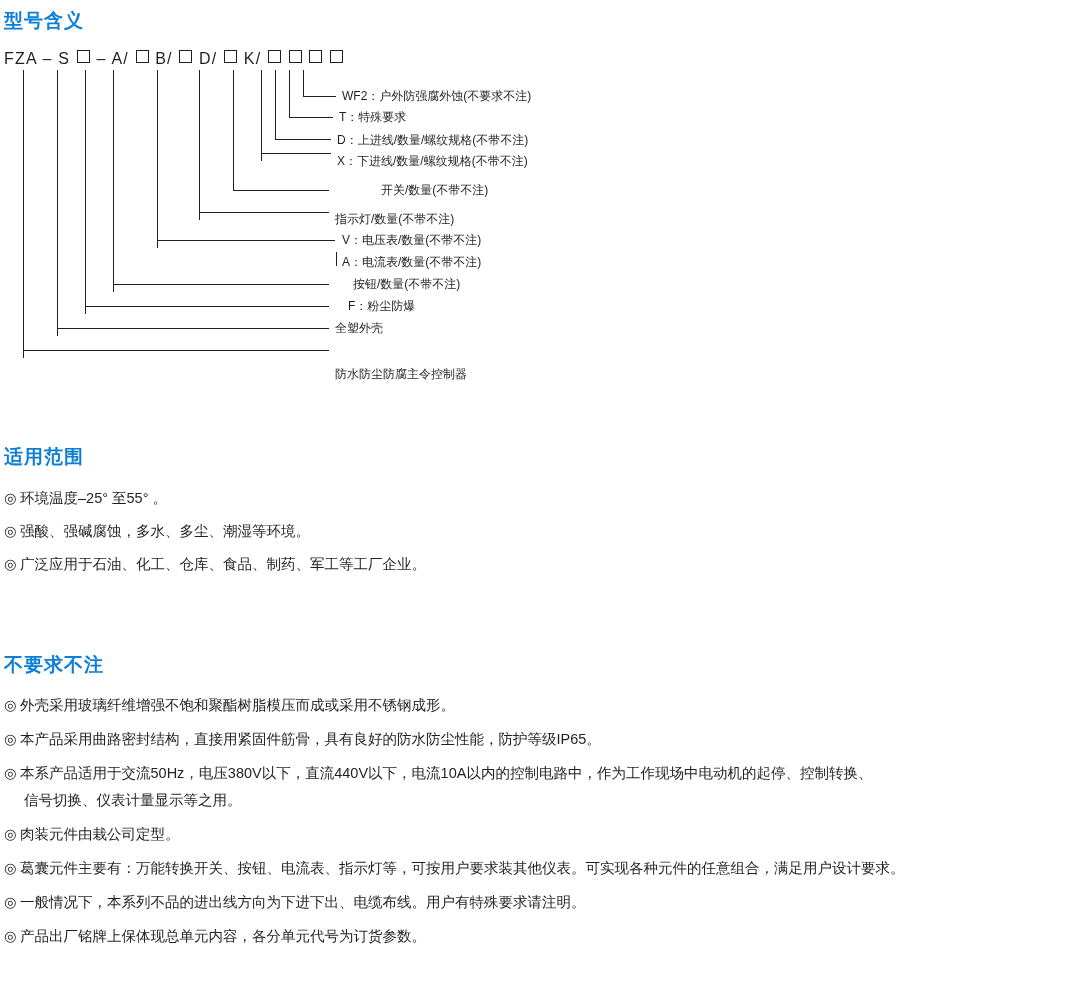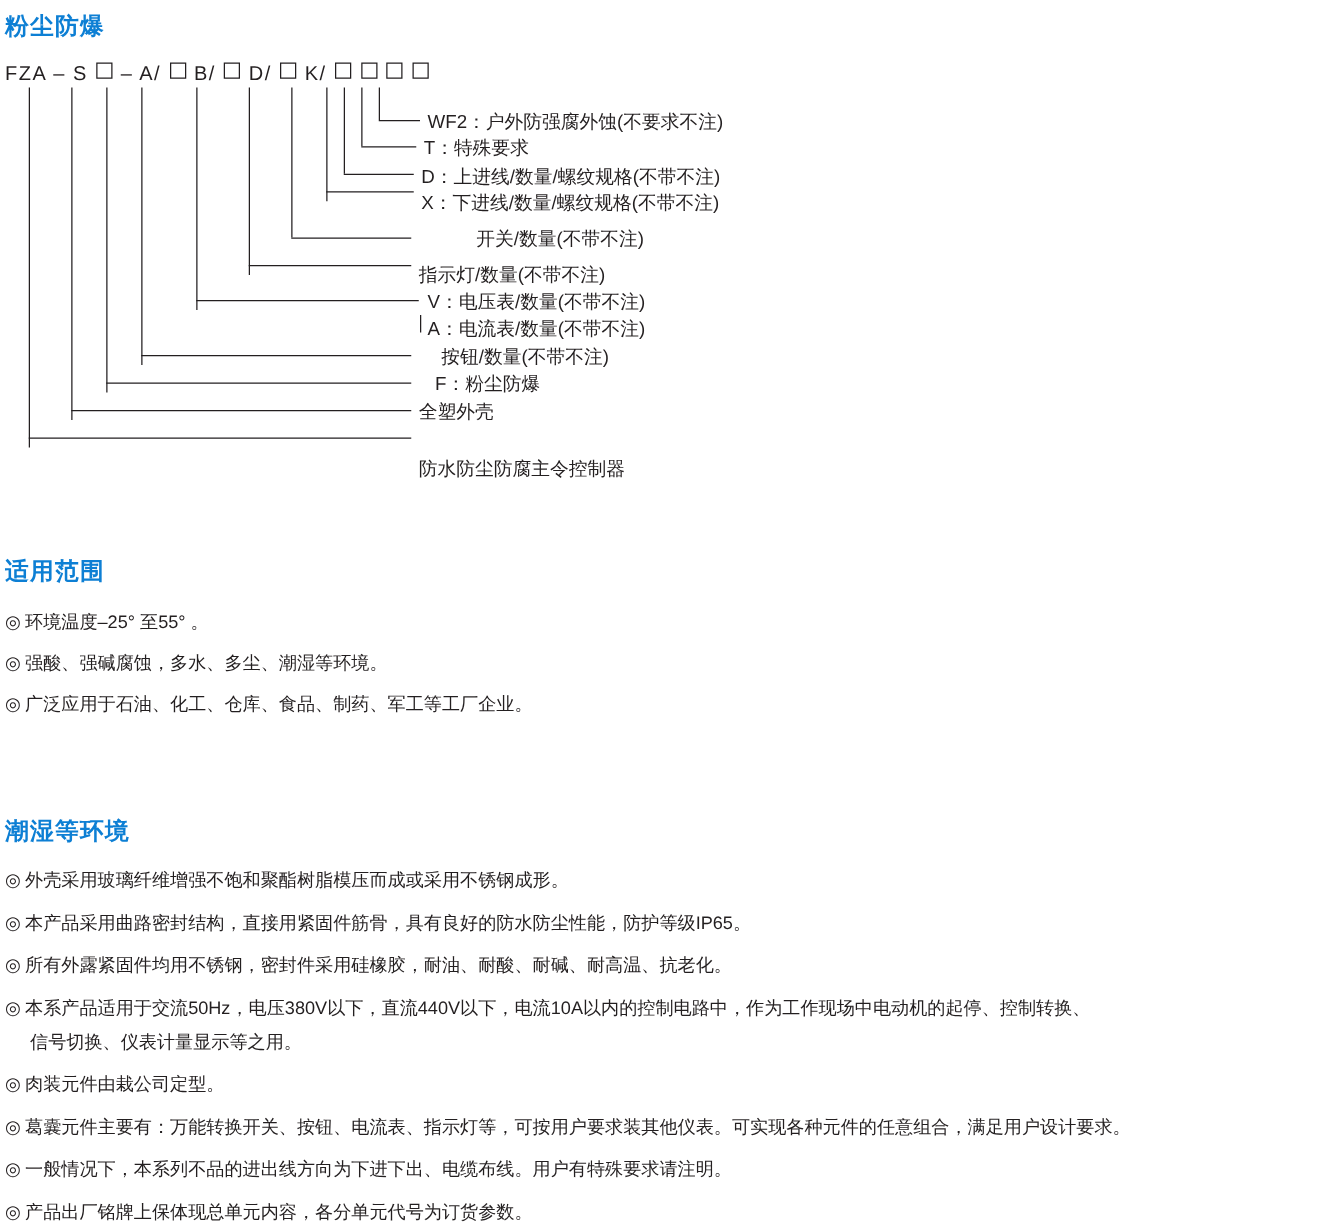--- a/index.html
+++ b/index.html
@@ -59,21 +59,21 @@
     width: 1px;
     background: #231f20;
   }
   .hline {
     position: absolute;
     height: 1px;
     background: #231f20;
   }
   .leaf-label {
     position: absolute;
-    font-size: 15px;
+    font-size: 12px;
     white-space: nowrap;
     color: #231f20;
     line-height: 1;
   }
 
   
   #sec-scope-title { position: absolute; left: 4px; top: 444px; }
   .bullet-list {
     position: absolute;
     left: 4px;
@@ -107,21 +107,21 @@
     display: block;
     margin-top: 6px;
     padding-left: 4px;
   }
 </style>
 </head>
 <body>
 
 <div class="page">
 
-  <h2 class="section-title" id="sec-model-title">粉尘防爆</h2>
+  <h2 class="section-title" id="sec-model-title">型号含义</h2>
 
   <div id="model-code">
     <span>FZA – S</span>
     <span class="box"></span>
     <span>– A/</span>
     <span class="box"></span>
     <span>B/</span>
     <span class="box"></span>
     <span>D/</span>
     <span class="box"></span>
@@ -190,33 +190,30 @@
       <span class="mark">◎</span><span>环境温度–25°  至55°  。</span>
     </div>
     <div class="bullet-row">
       <span class="mark">◎</span><span>强酸、强碱腐蚀，多水、多尘、潮湿等环境。</span>
     </div>
     <div class="bullet-row">
       <span class="mark">◎</span><span>广泛应用于石油、化工、仓库、食品、制药、军工等工厂企业。</span>
     </div>
   </div>
 
-  <h2 class="section-title" id="sec-features-title">潮湿等环境</h2>
+  <h2 class="section-title" id="sec-features-title">不要求不注</h2>
 
   <div class="bullet-list" id="features-list">
     <div class="bullet-row">
       <span class="mark">◎</span><span class="text">外壳采用玻璃纤维增强不饱和聚酯树脂模压而成或采用不锈钢成形。</span>
     </div>
     <div class="bullet-row">
       <span class="mark">◎</span><span class="text">本产品采用曲路密封结构，直接用紧固件筋骨，具有良好的防水防尘性能，防护等级IP65。</span>
     </div>
     <div class="bullet-row">
-      <span class="mark">◎</span><span class="text">所有外露紧固件均用不锈钢，密封件采用硅橡胶，耐油、耐酸、耐碱、耐高温、抗老化。</span>
-    </div>
-    <div class="bullet-row">
       <span class="mark">◎</span><span class="text"><span>本系产品适用于交流50Hz，电压380V以下，直流440V以下，电流10A以内的控制电路中，作为工作现场中电动机的起停、控制转换、</span><span class="l2">信号切换、仪表计量显示等之用。</span></span>
     </div>
     <div class="bullet-row">
       <span class="mark">◎</span><span class="text">肉装元件由栽公司定型。</span>
     </div>
     <div class="bullet-row">
       <span class="mark">◎</span><span class="text">葛囊元件主要有：万能转换开关、按钮、电流表、指示灯等，可按用户要求装其他仪表。可实现各种元件的任意组合，满足用户设计要求。</span>
     </div>
     <div class="bullet-row">
       <span class="mark">◎</span><span class="text">一般情况下，本系列不品的进出线方向为下进下出、电缆布线。用户有特殊要求请注明。</span>

